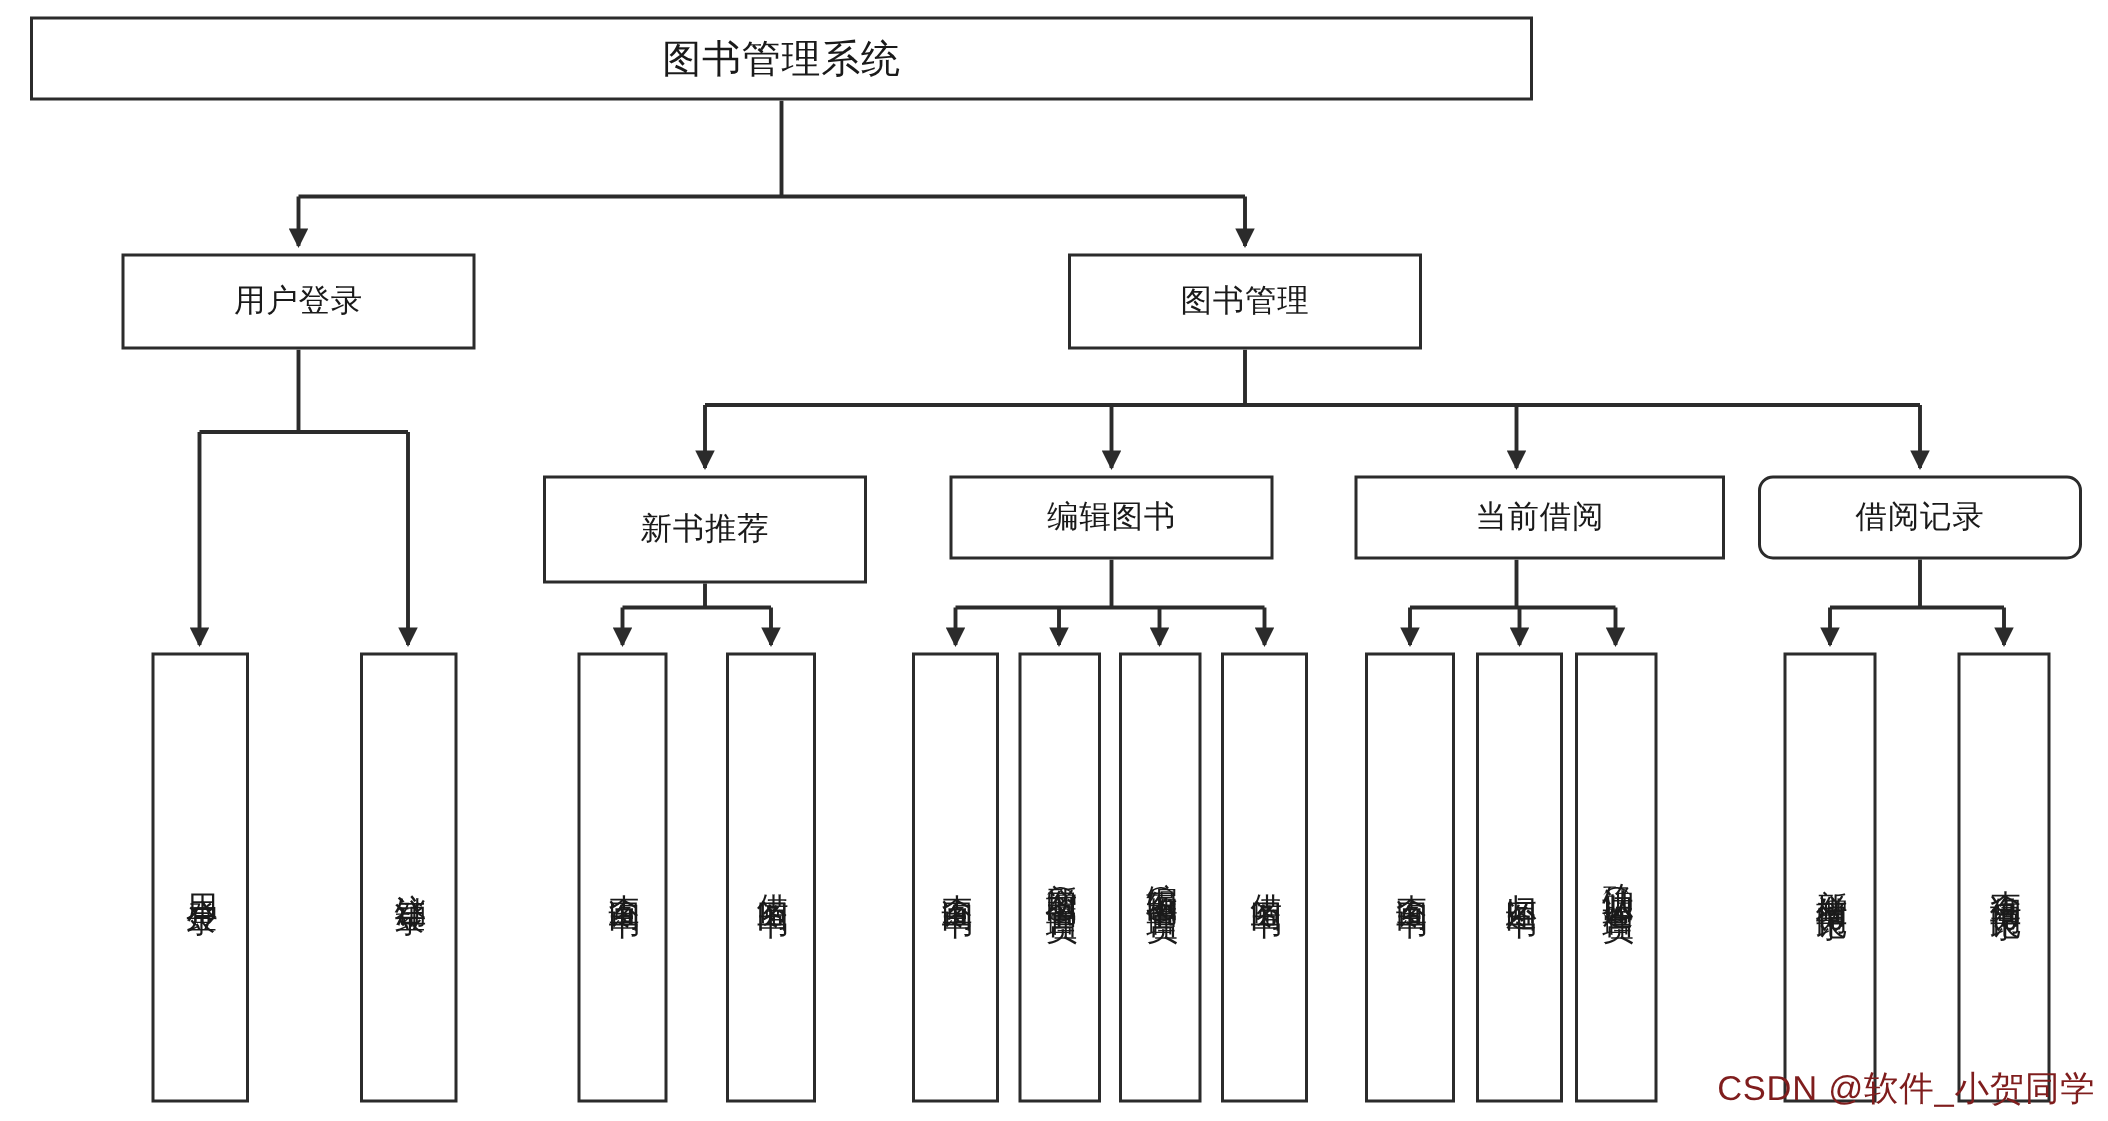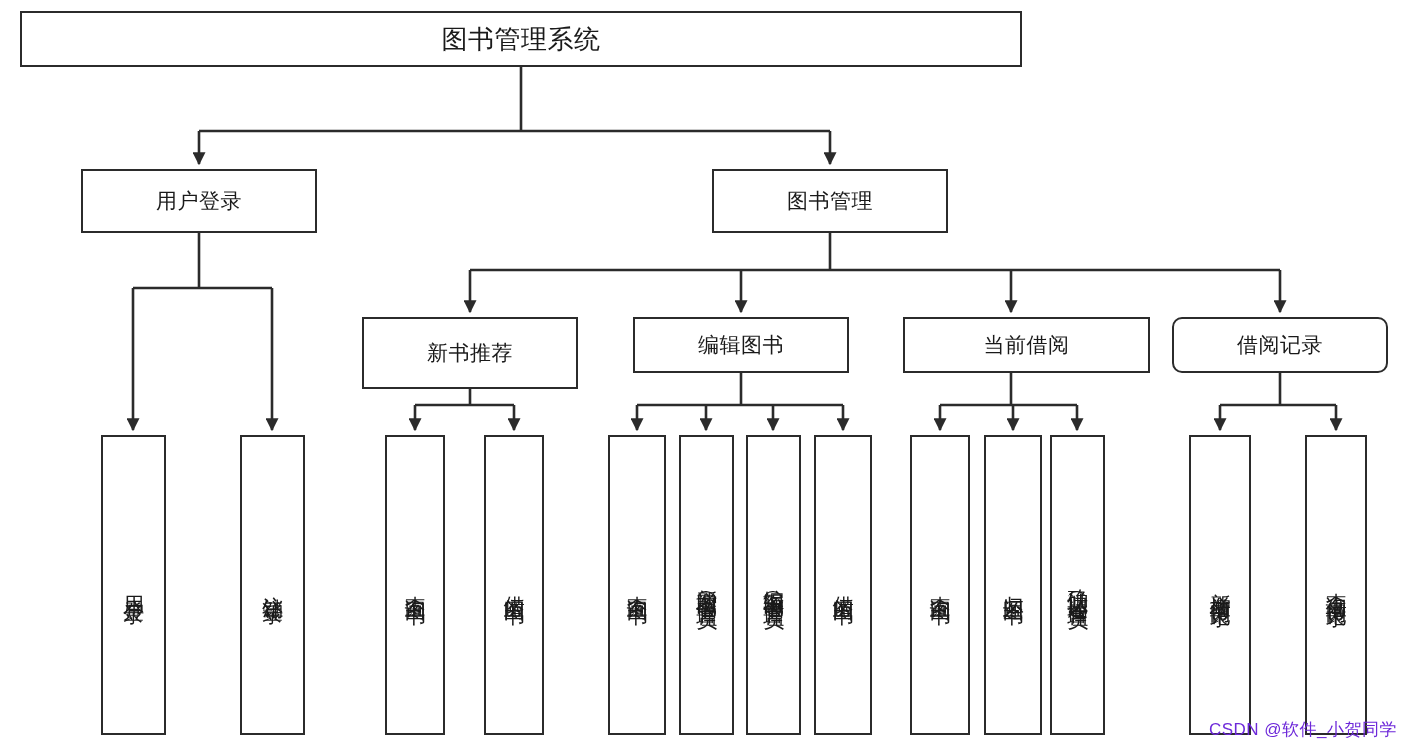--- a/index.html
+++ b/index.html
@@ -58,22 +58,22 @@
     font-size: 21px;
     line-height: 1.45;
     letter-spacing: 3px;
     white-space: nowrap;
     text-align: center;
   }
   #watermark {
     position: absolute;
     right: 8px;
     bottom: 6px;
-    font-size: 17px;
-    color: #6d28d9;
+    font-size: 23px;
+    color: #7f1d1d;
     z-index: 5;
     white-space: nowrap;
     letter-spacing: 0.5px;
   }
 </style>
 </head>
 <body>
 
 <div id="diagram-root">
 

